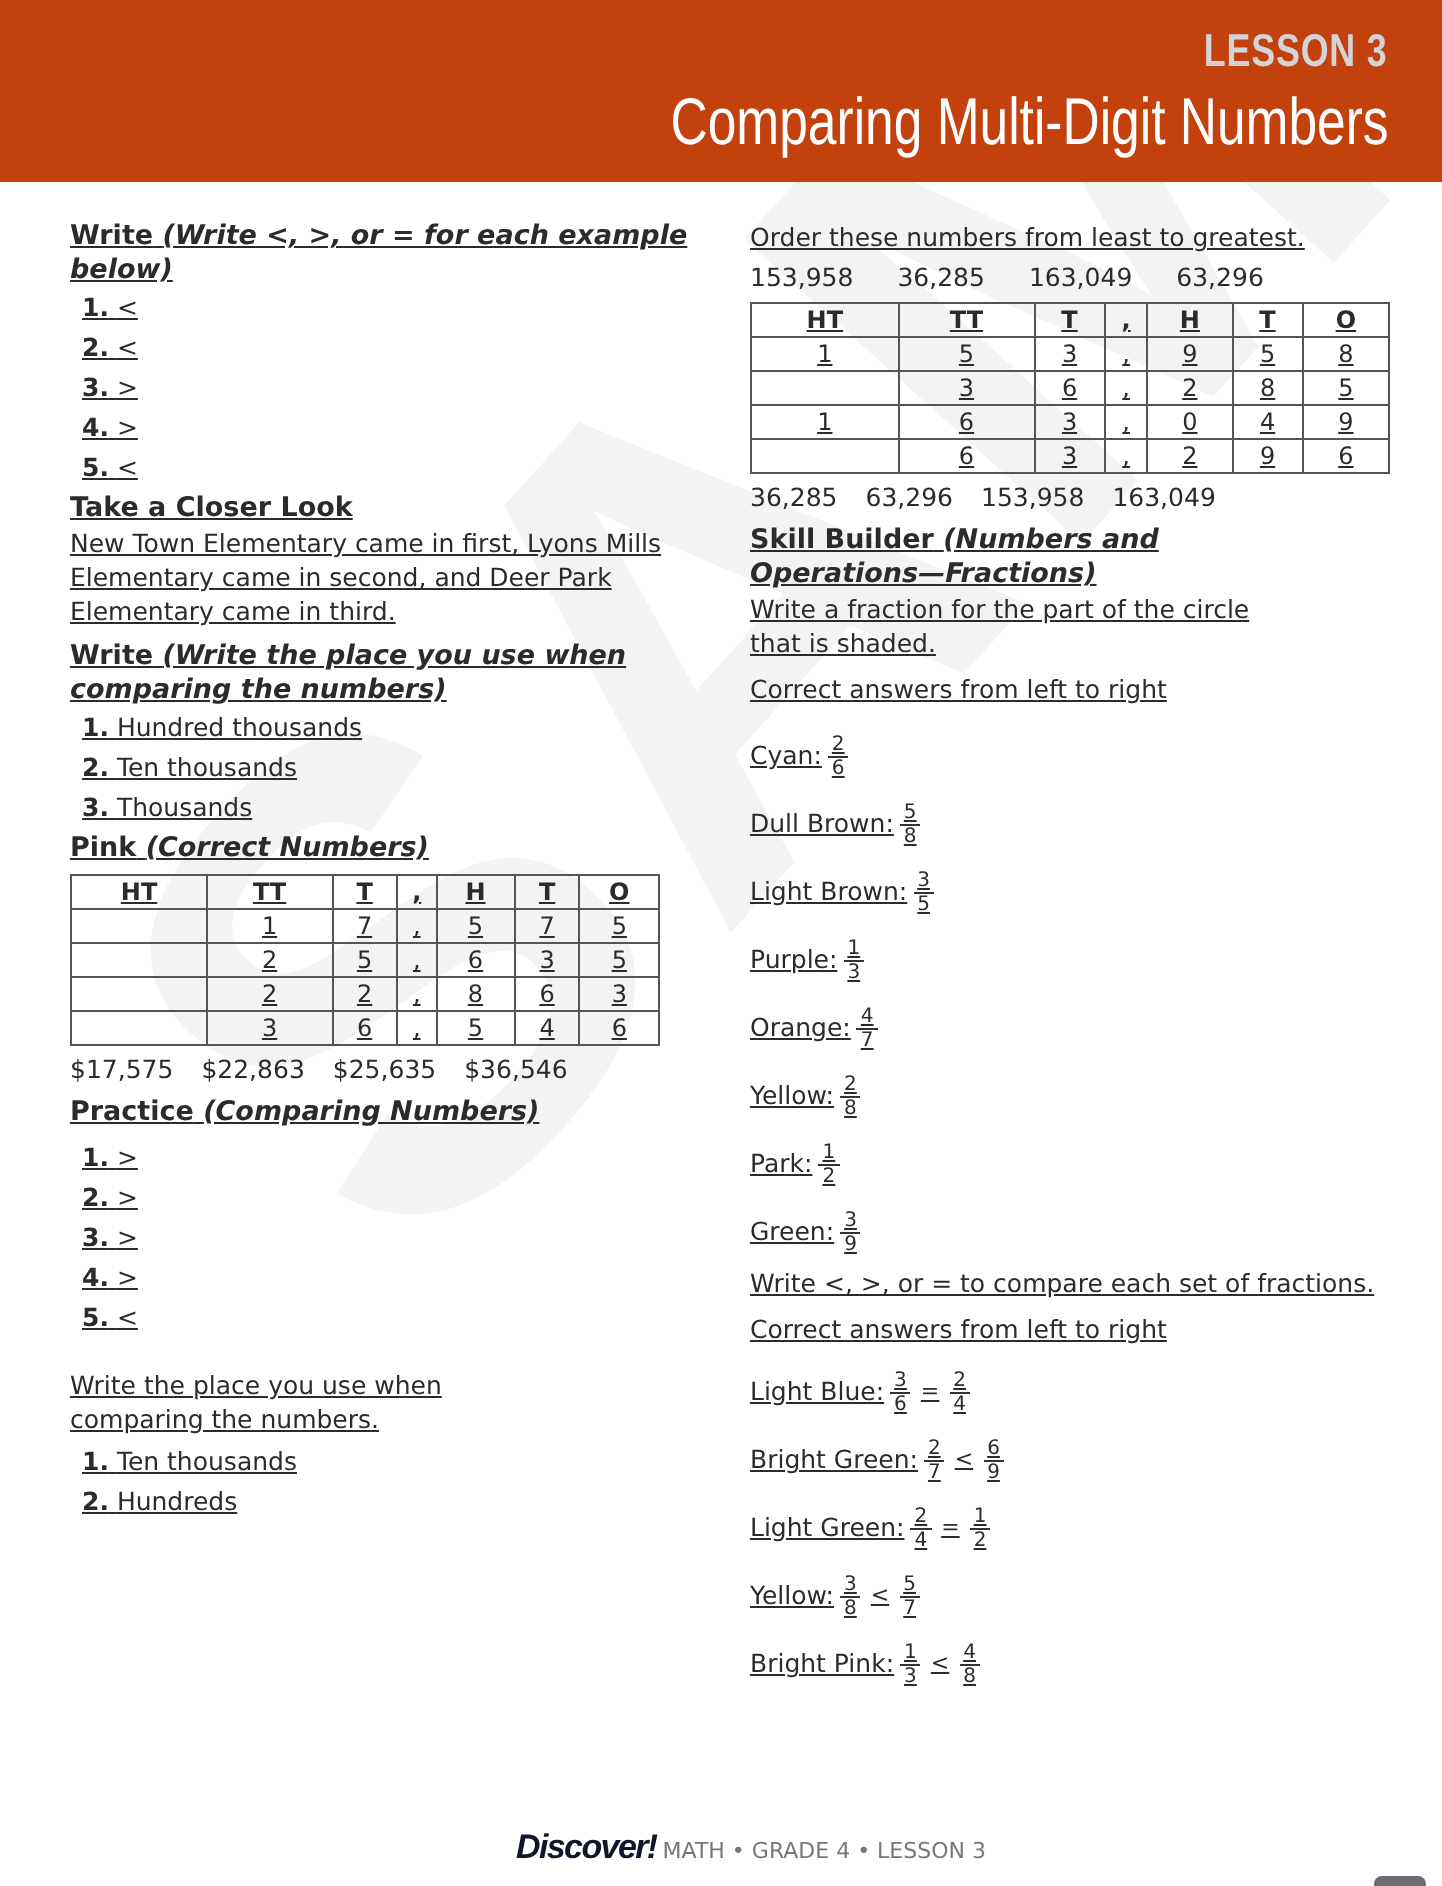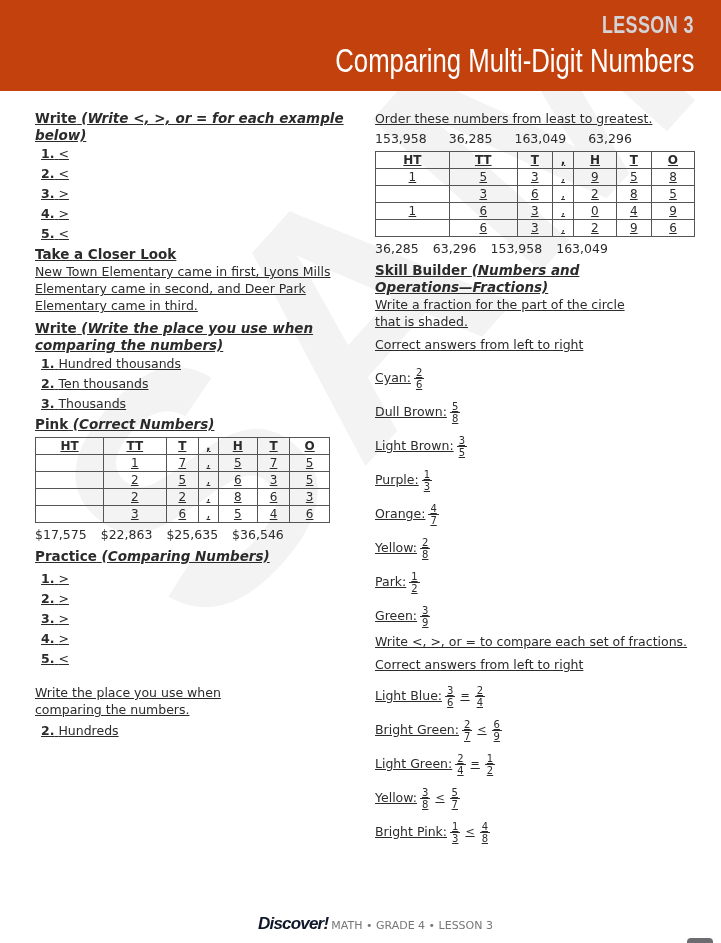--- a/index.html
+++ b/index.html
@@ -128,20 +128,21 @@
   <h3 style="margin-top:5px"><span>Practice</span> <em>(Comparing Numbers)</em></h3>
   <div class="list" style="margin-top:4px">
     <div><b>1.</b> <span>&gt;</span></div>
     <div><b>2.</b> <span>&gt;</span></div>
     <div><b>3.</b> <span>&gt;</span></div>
     <div><b>4.</b> <span>&gt;</span></div>
     <div><b>5.</b> <span>&lt;</span></div>
   </div>
   <p style="margin-top:15px; width:250px">Write the place you use when comparing the numbers.</p>
   <div class="list" style="margin-top:3px">
+    <div><b>1.</b> <span>Ten thousands</span></div>
     <div><b>2.</b> <span>Hundreds</span></div>
   </div>
 </div>
 
 <div class="col right">
   <p>Order these numbers from least to greatest.</p>
   <div class="nums" style="margin-top:4px">
     <span style="margin-right:22px">153,958</span><span style="margin-right:22px">36,285</span><span style="margin-right:22px">163,049</span><span>63,296</span>
   </div>
   <table class="pv" style="width:320px">

